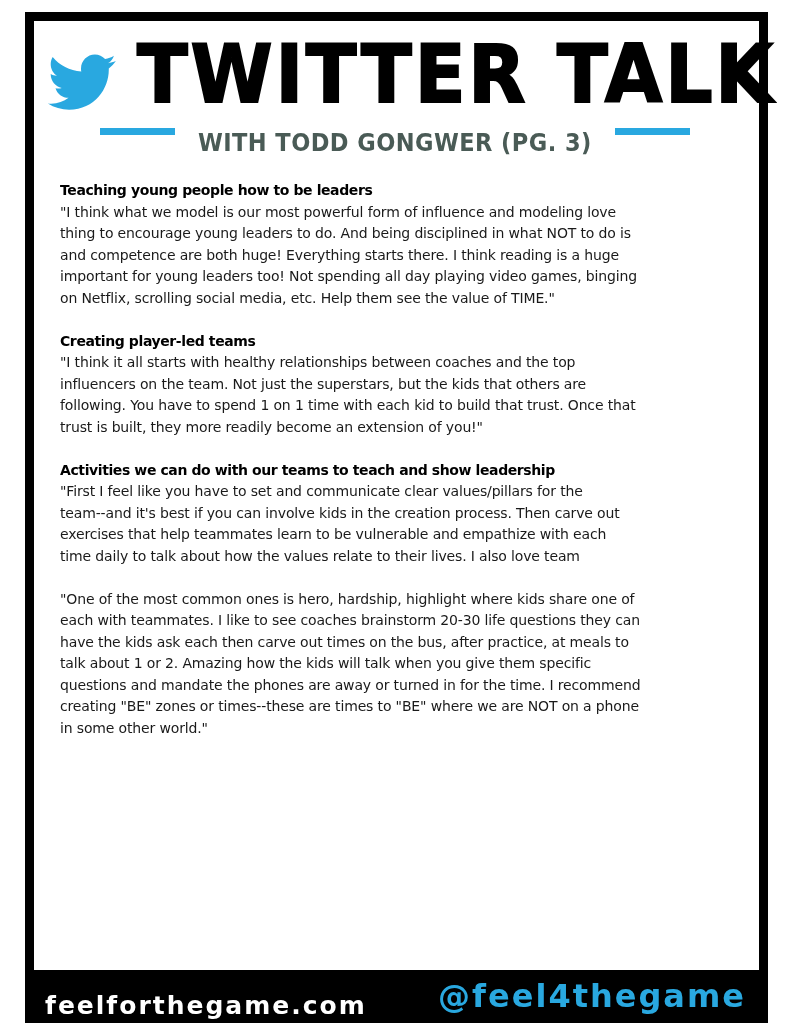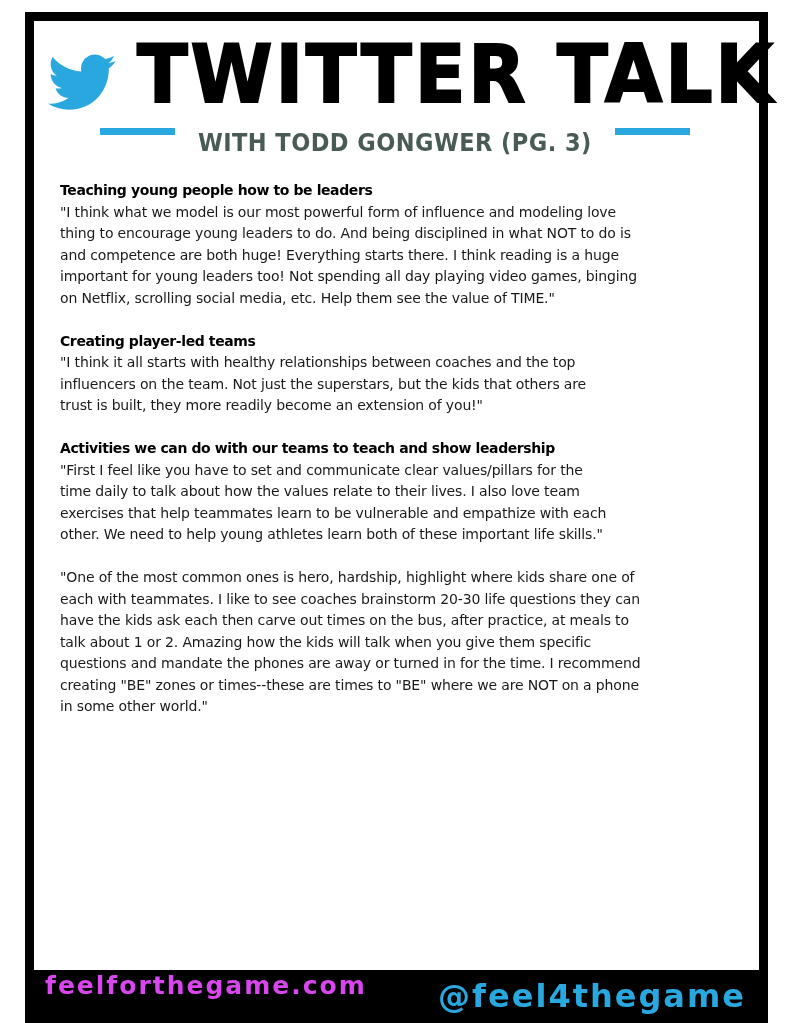--- a/index.html
+++ b/index.html
@@ -102,25 +102,25 @@
       position: absolute;
       left: 25px;
       top: 970px;
       width: 743px;
       height: 53px;
       background: #000000;
     }
     .footer-left {
       position: absolute;
       left: 20px;
-      top: 1px;
+      top: 21px;
       font-family: "DejaVu Sans", sans-serif;
       font-weight: bold;
       font-size: 25px;
-      color: #d946ef;
+      color: #ffffff;
       letter-spacing: 2px;
       white-space: nowrap;
     }
     .footer-right {
       position: absolute;
       right: 22px;
       top: 7px;
       font-family: "DejaVu Sans", sans-serif;
       font-weight: bold;
       font-size: 32px;
@@ -153,29 +153,30 @@
     <span class="section-line">thing to encourage young leaders to do. And being disciplined in what NOT to do is</span>
     <span class="section-line">and competence are both huge! Everything starts there. I think reading is a huge</span>
     <span class="section-line">important for young leaders too! Not spending all day playing video games, binging</span>
     <span class="section-line">on Netflix, scrolling social media, etc. Help them see the value of TIME."</span>
   </div>
 
   <div class="section">
     <div class="section-heading">Creating player-led teams</div>
     <span class="section-line">"I think it all starts with healthy relationships between coaches and the top</span>
     <span class="section-line">influencers on the team. Not just the superstars, but the kids that others are</span>
+    <span class="section-line">following. You have to spend 1 on 1 time with each kid to build that trust. Once that</span>
     <span class="section-line">trust is built, they more readily become an extension of you!"</span>
   </div>
 
   <div class="section">
     <div class="section-heading">Activities we can do with our teams to teach and show leadership</div>
     <span class="section-line">"First I feel like you have to set and communicate clear values/pillars for the</span>
+    <span class="section-line">team--and it's best if you can involve kids in the creation process. Then carve out</span>
+    <span class="section-line">exercises that help teammates learn to be vulnerable and empathize with each</span>
     <span class="section-line">time daily to talk about how the values relate to their lives. I also love team</span>
-    <span class="section-line">exercises that help teammates learn to be vulnerable and empathize with each</span>
-    <span class="section-line">other. We need to help young athletes learn both of these important life skills."</span>
   </div>
 
   <div class="section">
     <span class="section-line">"One of the most common ones is hero, hardship, highlight where kids share one of</span>
     <span class="section-line">each with teammates. I like to see coaches brainstorm 20-30 life questions they can</span>
     <span class="section-line">have the kids ask each then carve out times on the bus, after practice, at meals to</span>
     <span class="section-line">talk about 1 or 2. Amazing how the kids will talk when you give them specific</span>
     <span class="section-line">questions and mandate the phones are away or turned in for the time. I recommend</span>
     <span class="section-line">creating "BE" zones or times--these are times to "BE" where we are NOT on a phone</span>
     <span class="section-line">in some other world."</span>

